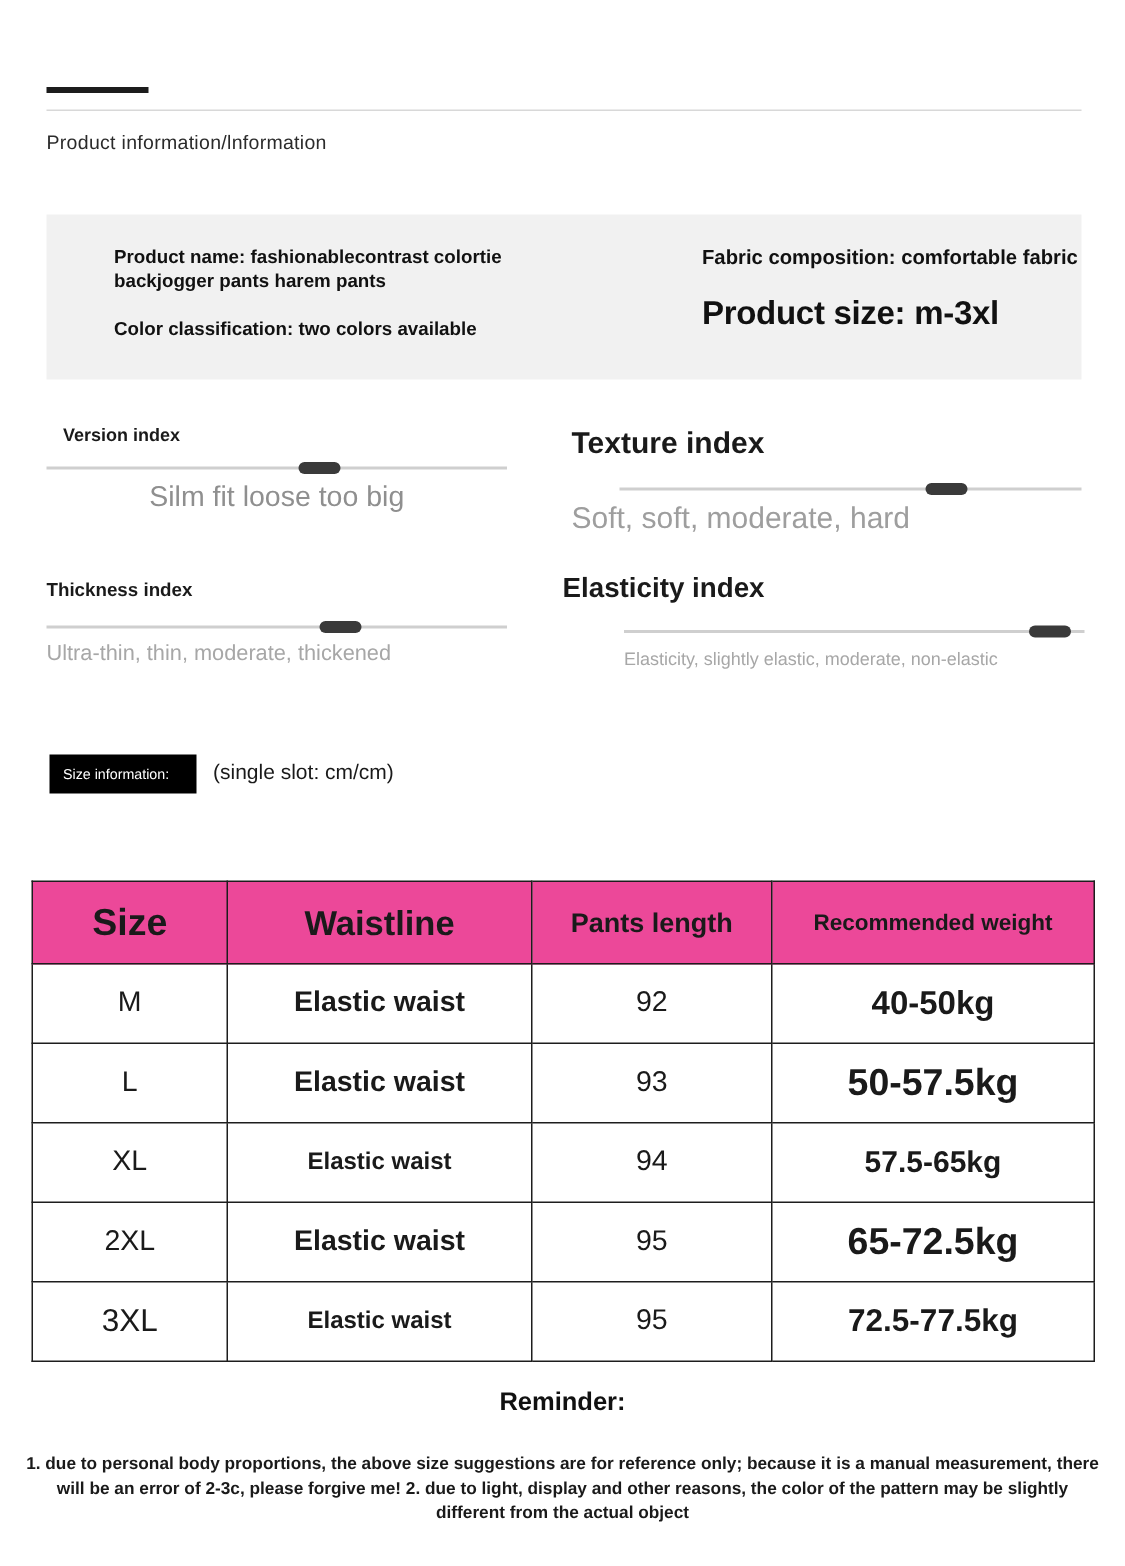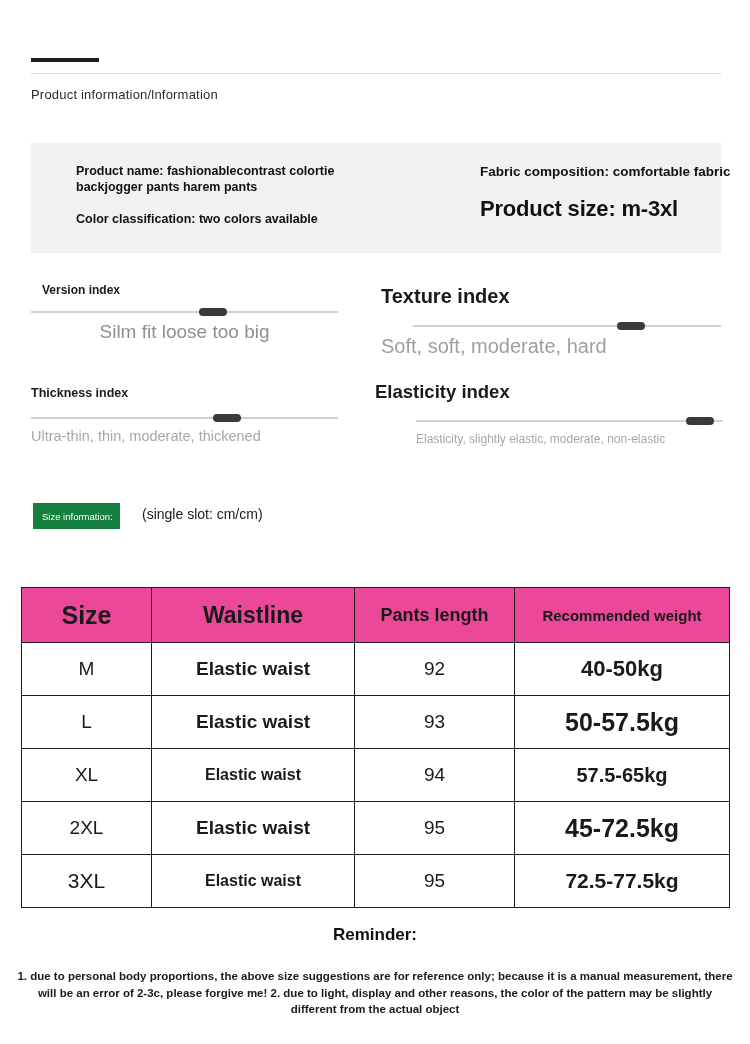--- a/index.html
+++ b/index.html
@@ -60,21 +60,20 @@
   .info-color {
     margin-top: 17px;
     font-size: 12.5px;
     font-weight: bold;
     color: #111;
   }
   .info-right {
     position: absolute;
     left: 437px; top: 21px;
     width: 270px;
-    margin-left: 12px;
   }
   .info-fabric {
     font-size: 13.5px;
     font-weight: bold;
     line-height: 1.25;
     color: #111;
   }
   .info-size {
     margin-top: 15px;
     font-size: 22px;
@@ -132,22 +131,22 @@
   #idx-elasticity { left: 375px; top: 381px; width: 348px; }
   #idx-elasticity .idx-title { font-size: 18.5px; }
   #idx-elasticity .idx-track { margin-top: 17px; margin-left: 41px; width: 307px; }
   #idx-elasticity .idx-knob { left: 270px; }
   #idx-elasticity .idx-scale { margin-top: 10px; font-size: 12px; color: #a7a7a7; margin-left: 41px; }
 
   
   .size-info-badge {
     position: absolute;
     left: 33px; top: 503px;
-    width: 87px; height: 26px;
-    background: #15803d;
+    width: 98px; height: 26px;
+    background: #000000;
     color: #ffffff;
     font-size: 9.5px;
     display: flex;
     align-items: center;
     padding-left: 9px;
   }
   .size-slot-note {
     position: absolute;
     left: 142px; top: 506px;
     font-size: 14px;
@@ -277,21 +276,21 @@
     <tr>
       <td class="col0" style="font-size:19px;margin-top:22px;">XL</td>
       <td class="col1" style="font-size:16px;font-weight:bold;line-height:1.15;">Elastic waist</td>
       <td class="col2" style="font-size:19px;">94</td>
       <td class="col3" style="font-size:20px;font-weight:bold;">57.5-65kg</td>
     </tr>
     <tr>
       <td class="col0" style="font-size:19px;">2XL</td>
       <td class="col1" style="font-size:19px;font-weight:bold;">Elastic waist</td>
       <td class="col2" style="font-size:19px;">95</td>
-      <td class="col3" style="font-size:25px;font-weight:bold;">45-72.5kg</td>
+      <td class="col3" style="font-size:25px;font-weight:bold;">65-72.5kg</td>
     </tr>
     <tr>
       <td class="col0" style="font-size:21px;">3XL</td>
       <td class="col1" style="font-size:16px;font-weight:bold;line-height:1.15;">Elastic waist</td>
       <td class="col2" style="font-size:19px;">95</td>
       <td class="col3" style="font-size:21px;font-weight:bold;">72.5-77.5kg</td>
     </tr>
   </tbody>
 </table>
 

